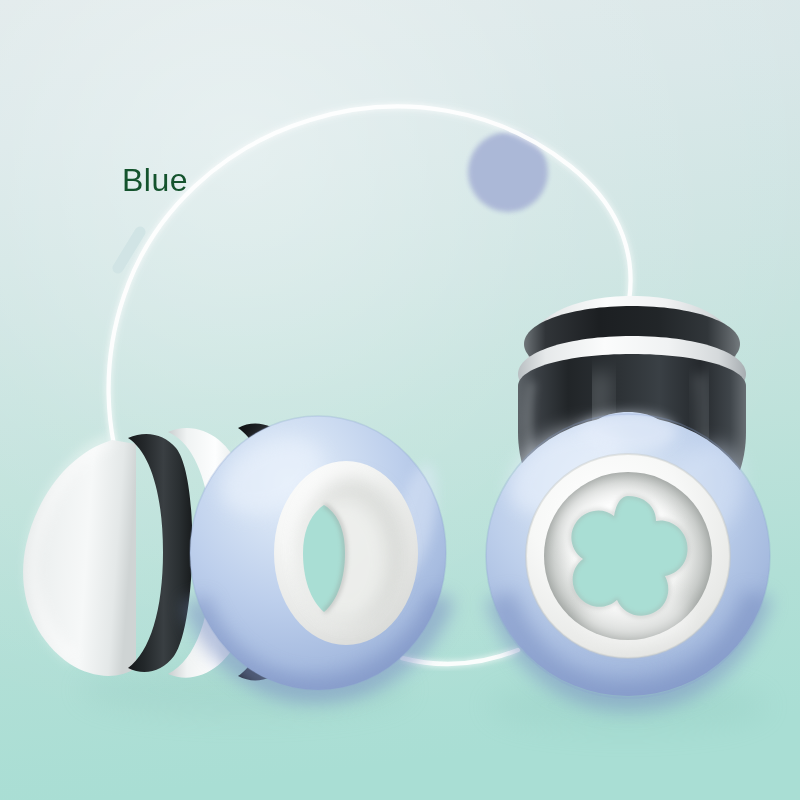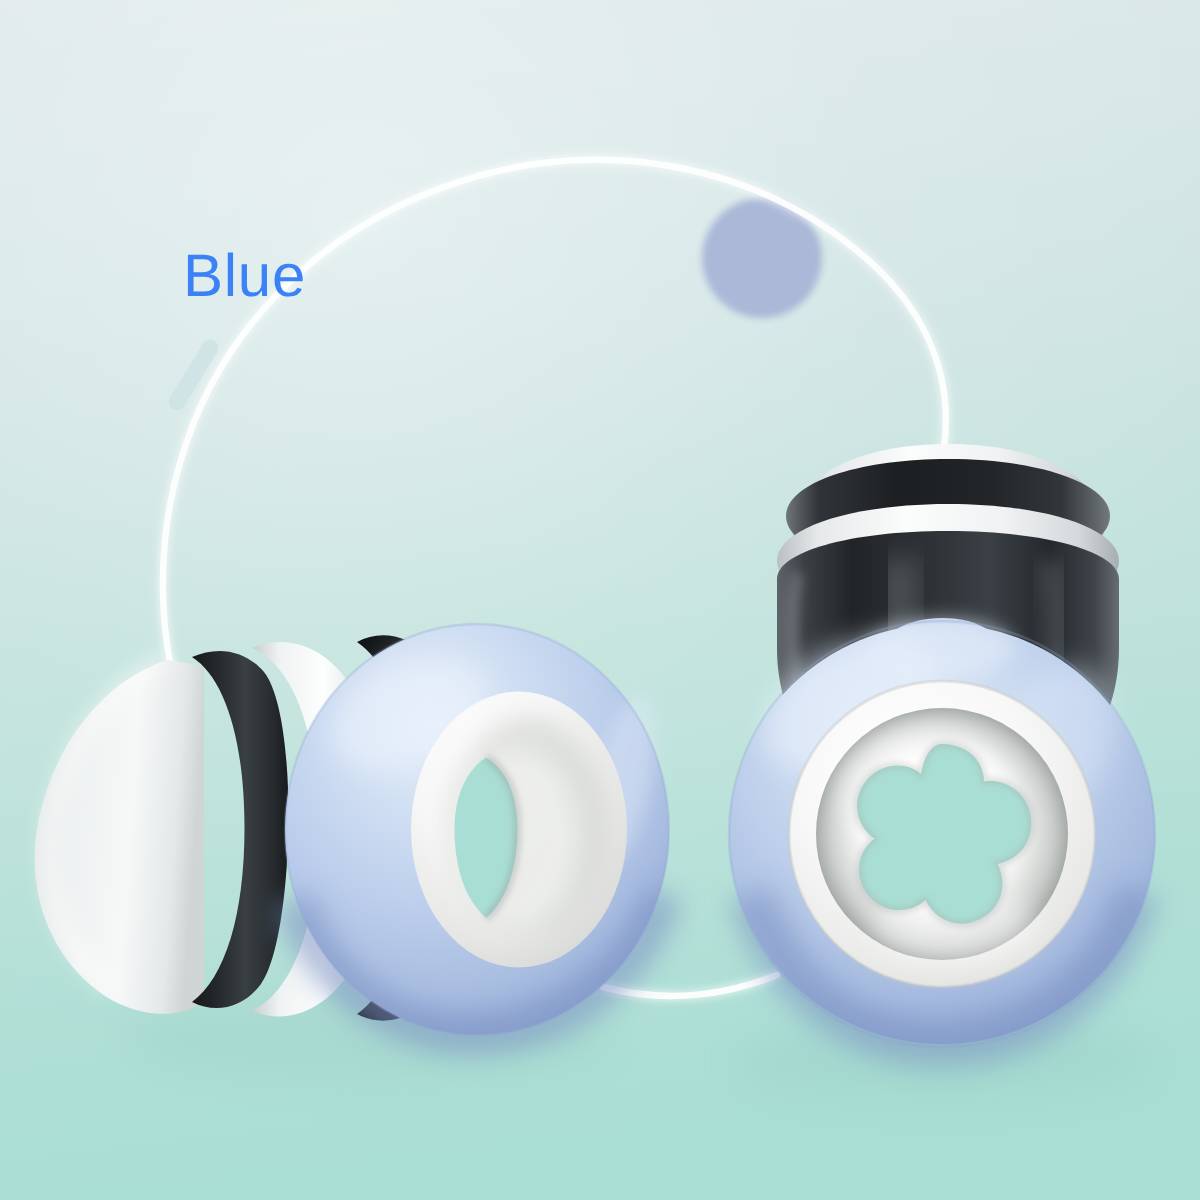--- a/index.html
+++ b/index.html
@@ -24,24 +24,24 @@
   #art {
     position: absolute;
     left: 0;
     top: 0;
   }
   #label-blue {
     position: absolute;
     left: 122px;
     top: 162px;
     font-family: "Liberation Sans", sans-serif;
-    font-size: 40px;
+    font-size: 32px;
     font-weight: 400;
     letter-spacing: 0.5px;
-    color: #3b82f6;
+    color: #14532d;
     white-space: nowrap;
     user-select: none;
   }
 </style>
 </head>
 <body>
 
 <div id="stage">
 
   <svg id="bg" viewBox="0 0 800 800" width="800" height="800" xmlns="http://www.w3.org/2000/svg">

